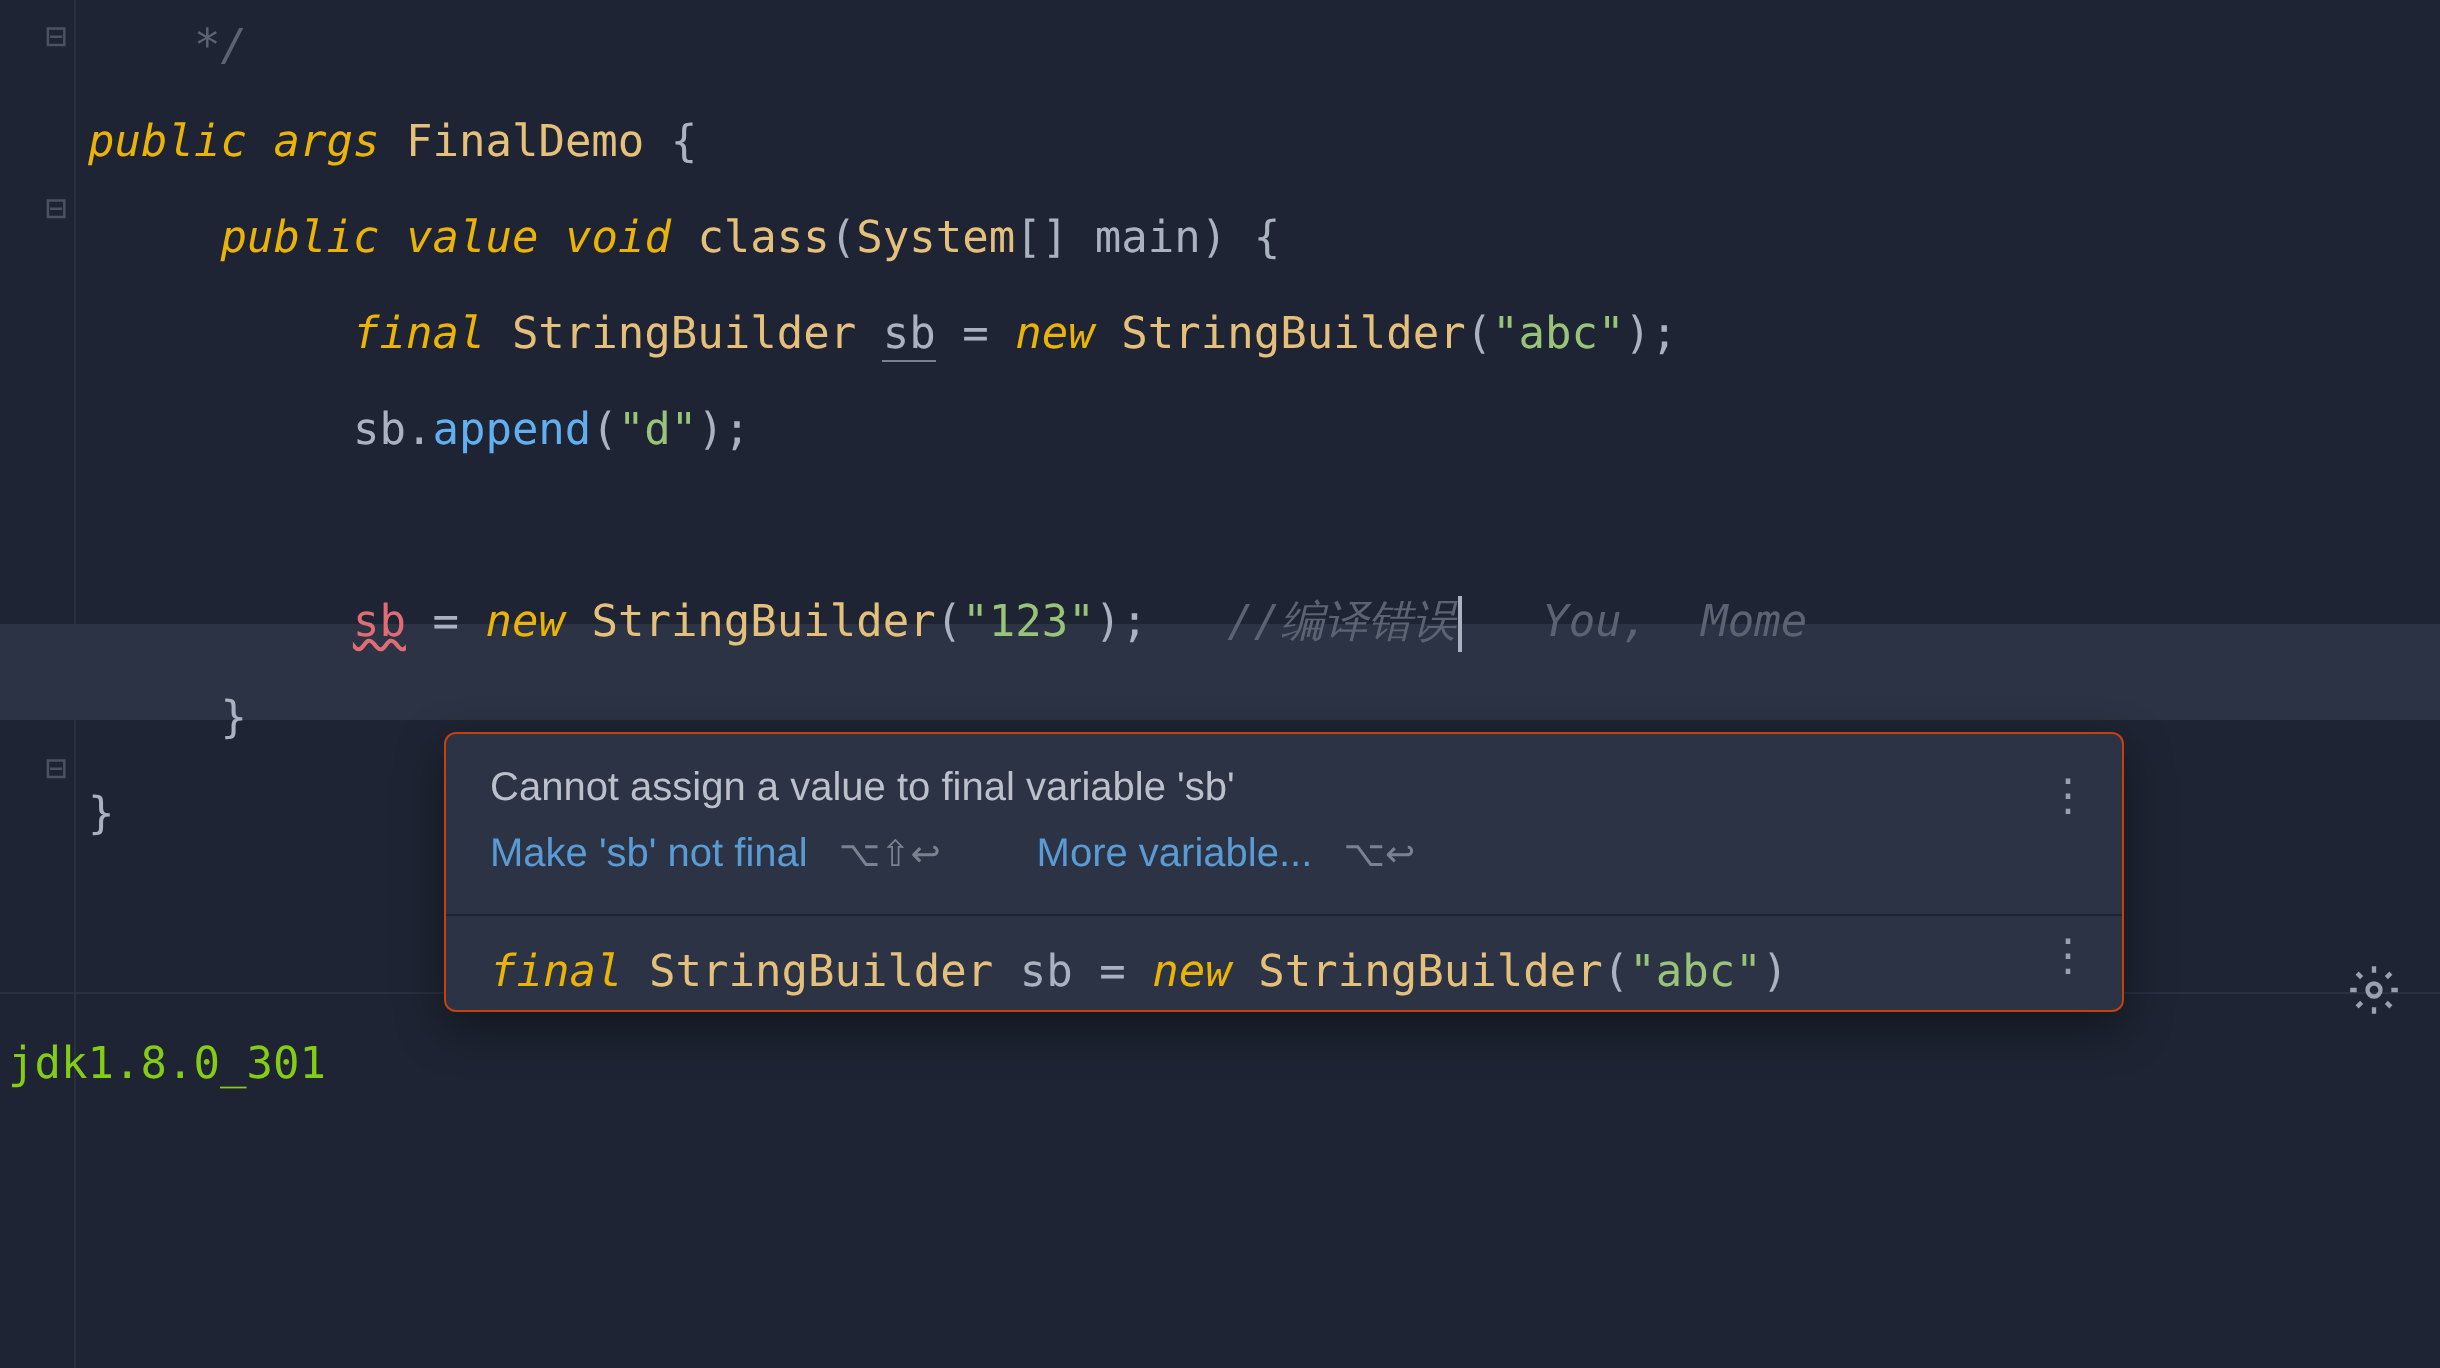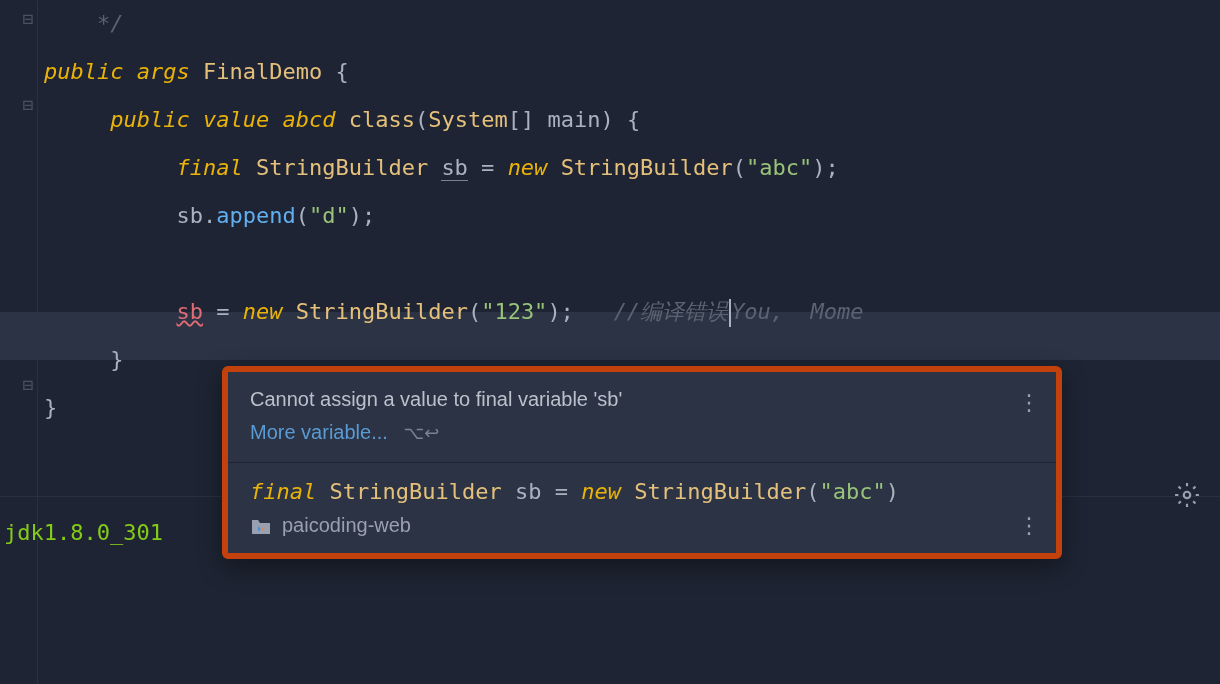--- a/index.html
+++ b/index.html
@@ -110,29 +110,30 @@
       display: inline-block;
       width: 2px;
       height: 28px;
       background: #abb2bf;
       vertical-align: middle;
       margin-left: 1px;
     }
     .inline-hint {
       color: #5c6370;
       font-style: italic;
+      margin-left: 40px;
     }
     
     .tooltip-popup {
       position: absolute;
       left: 222px;
       top: 366px;
       width: 840px;
       background: #2b3344;
-      border: 6px solid #c2410c;
+      border: 1px solid #c2410c;
       border-radius: 6px;
       box-shadow: 0 8px 24px rgba(0,0,0,0.4);
       z-index: 10;
       font-family: -apple-system, BlinkMacSystemFont, 'Segoe UI', sans-serif;
       font-size: 20px;
     }
     
     .tooltip-header {
       padding: 16px 22px 10px 22px;
       color: #bbc0ca;
@@ -247,21 +248,21 @@
 </div>
 
 <div class="highlighted-line"></div>
 
 <div class="code-area">
   <div class="code-content">
     <div class="code-line">    <span class="comment">*/</span></div>
 
     <div class="code-line"><span class="keyword">public</span> <span class="keyword">args</span> <span class="class-name">FinalDemo</span><span class="punct"> {</span></div>
 
-    <div class="code-line">     <span class="keyword">public</span> <span class="keyword">value</span> <span class="keyword">abcd</span> <span class="method">class</span><span class="punct">(</span><span class="class-name">System</span><span class="punct">[] </span><span class="var">main</span><span class="punct">) {</span></div>
+    <div class="code-line">     <span class="keyword">public</span> <span class="keyword">value</span> <span class="keyword">void</span> <span class="method">class</span><span class="punct">(</span><span class="class-name">System</span><span class="punct">[] </span><span class="var">main</span><span class="punct">) {</span></div>
 
     <div class="code-line">          <span class="keyword">final</span> <span class="class-name">StringBuilder</span> <span class="var underline-sb">sb</span><span class="punct"> = </span><span class="keyword">new</span> <span class="class-name">StringBuilder</span><span class="punct">(</span><span class="string">"abc"</span><span class="punct">);</span></div>
 
     <div class="code-line">          <span class="var">sb</span><span class="punct">.</span><span class="method-call">append</span><span class="punct">(</span><span class="string">"d"</span><span class="punct">);</span></div>
 
 
     <div class="code-line"></div>
 
     <div class="code-line">          <span class="field error-underline">sb</span><span class="punct"> = </span><span class="keyword">new</span> <span class="class-name">StringBuilder</span><span class="punct">(</span><span class="string">"123"</span><span class="punct">);</span>   <span class="comment cursor-after">//编译错误</span><span class="inline-hint">You,  Mome</span></div>
 
@@ -270,39 +271,33 @@
     <div class="code-line"><span class="punct">}</span></div>
   </div>
 </div>
 
 <div class="tooltip-popup">
   <div class="tooltip-header">
     <span>Cannot assign a value to final variable 'sb'</span>
     <span class="more-dots">⋮</span>
   </div>
   <div class="tooltip-actions">
+    <span>
+      <span class="tooltip-link">Make 'sb' not final</span>
+      <span class="shortcut">⌥⇧↩</span>
+    </span>
     <span>
       <span class="tooltip-link">More variable...</span>
       <span class="shortcut">⌥↩</span>
     </span>
   </div>
   <div class="tooltip-divider"></div>
   <div class="tooltip-code">
     <span class="keyword">final</span> <span class="class-name">StringBuilder</span> <span class="var">sb</span><span class="punct"> = </span><span class="keyword">new</span> <span class="class-name">StringBuilder</span><span class="punct">(</span><span class="string">"abc"</span><span class="punct">)</span>
   </div>
-  <div class="tooltip-source">
-    <span class="module-icon">
-      <svg viewBox="0 0 22 20">
-        <path fill="#9aa0af" d="M2 4 L8 4 L10 7 L20 7 L20 18 L2 18 Z"></path>
-        <polygon fill="#4a90d9" points="8,10 8,16 11,13"></polygon>
-        <polygon fill="#e5894a" points="14,10 14,16 11,13"></polygon>
-      </svg>
-    </span>
-    <span>paicoding-web</span>
-  </div>
   <span class="tooltip-source-dots">⋮</span>
 </div>
 
 <div class="separator-line"></div>
 
 <div class="gear-icon">
   <svg viewBox="0 0 24 24" fill="none" stroke="#9aa0af" stroke-width="2">
     <circle cx="12" cy="12" r="3"></circle>
     <path d="M12 1v3M12 20v3M4.2 4.2l2.1 2.1M17.7 17.7l2.1 2.1M1 12h3M20 12h3M4.2 19.8l2.1-2.1M17.7 6.3l2.1-2.1"></path>
   </svg>

